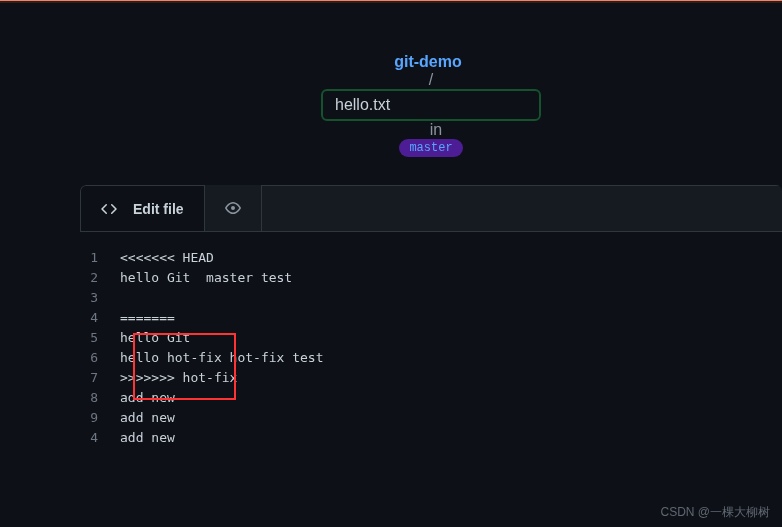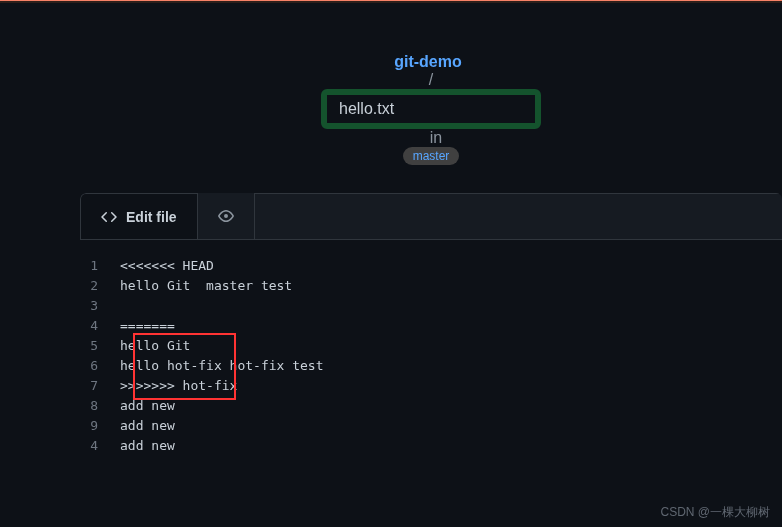--- a/index.html
+++ b/index.html
@@ -26,48 +26,48 @@
     }
     .repo-link {
       color: #58a6ff;
       font-weight: 600;
       text-decoration: none;
       margin-right: 6px;
     }
     .separator { color: #8b949e; margin: 0 4px; }
     .filename-input {
       background: #0d1117;
-      border: 6px solid #14532d;
+      border: 2px solid #14532d;
       border-radius: 6px;
       color: #c9d1d9;
       padding: 5px 12px;
       font-size: 16px;
       width: 220px;
       margin: 0 6px;
     }
     .in-label { color: #8b949e; margin: 0 0 0 10px; font-size: 16px; }
     .branch-badge {
-      background: #404040;
+      background: #4c1d95;
       color: #58a6ff;
       border-radius: 20px;
       padding: 2px 10px;
       font-size: 12px;
-      font-family: Liberation Sans, sans-serif;
+      font-family: Liberation Mono, monospace;
     }
     .tabs {
       display: flex;
       margin-left: 80px;
       border-bottom: 1px solid #30363d;
       border-radius: 6px 6px 0 0;
       overflow: hidden;
     }
     .tab {
       display: flex;
       align-items: center;
-      gap: 9px;
+      gap: 16px;
       padding: 12px 20px;
       font-size: 14px;
       cursor: pointer;
       background: #161b22;
       color: #8b949e;
       border-right: 1px solid #30363d;
     }
     .tab.active {
       background: #0d1117;
       color: #c9d1d9;

